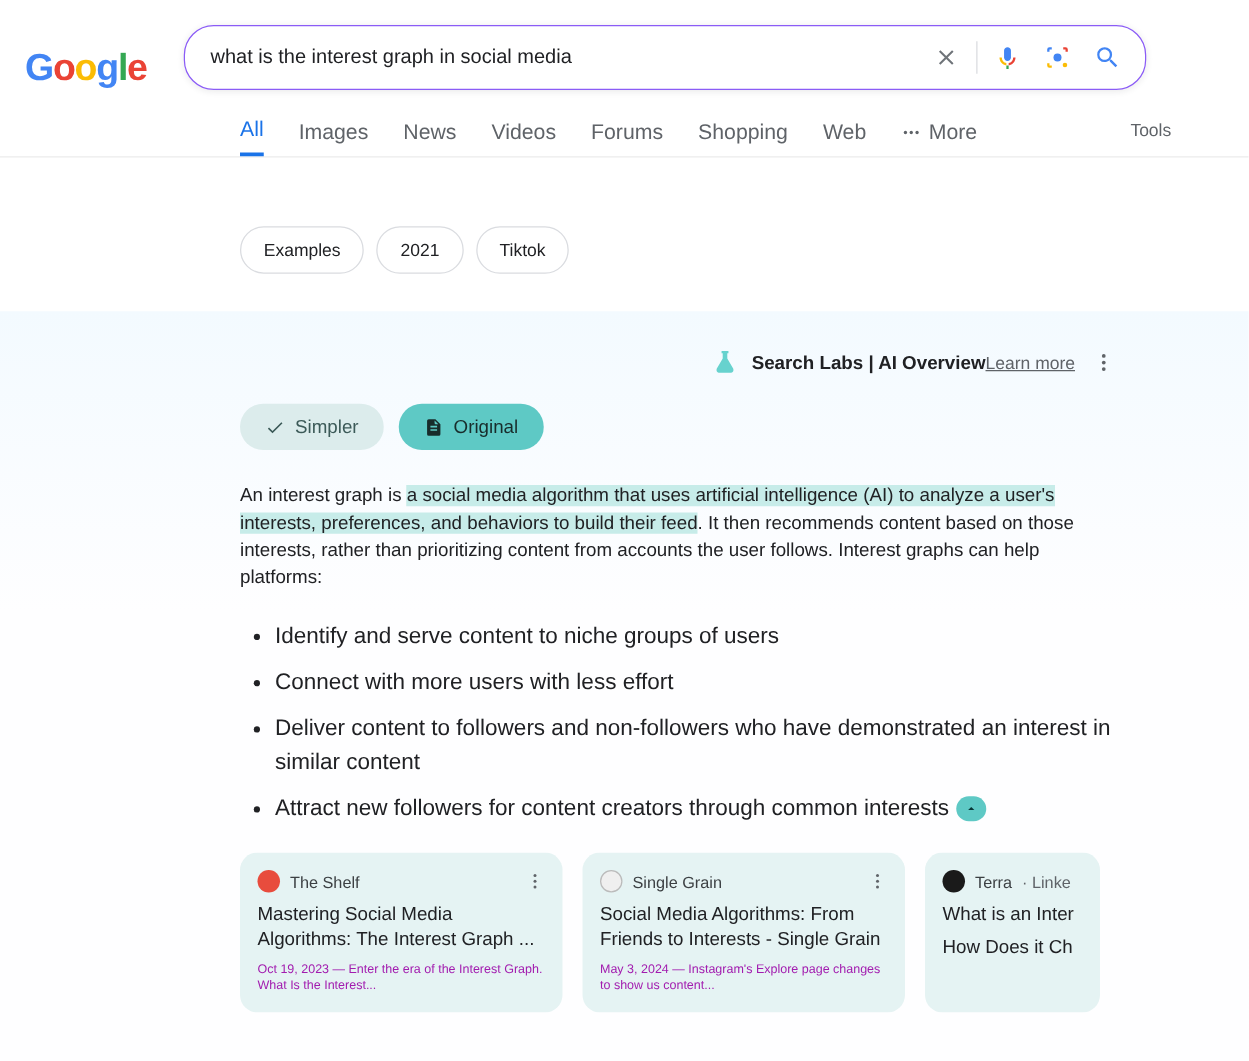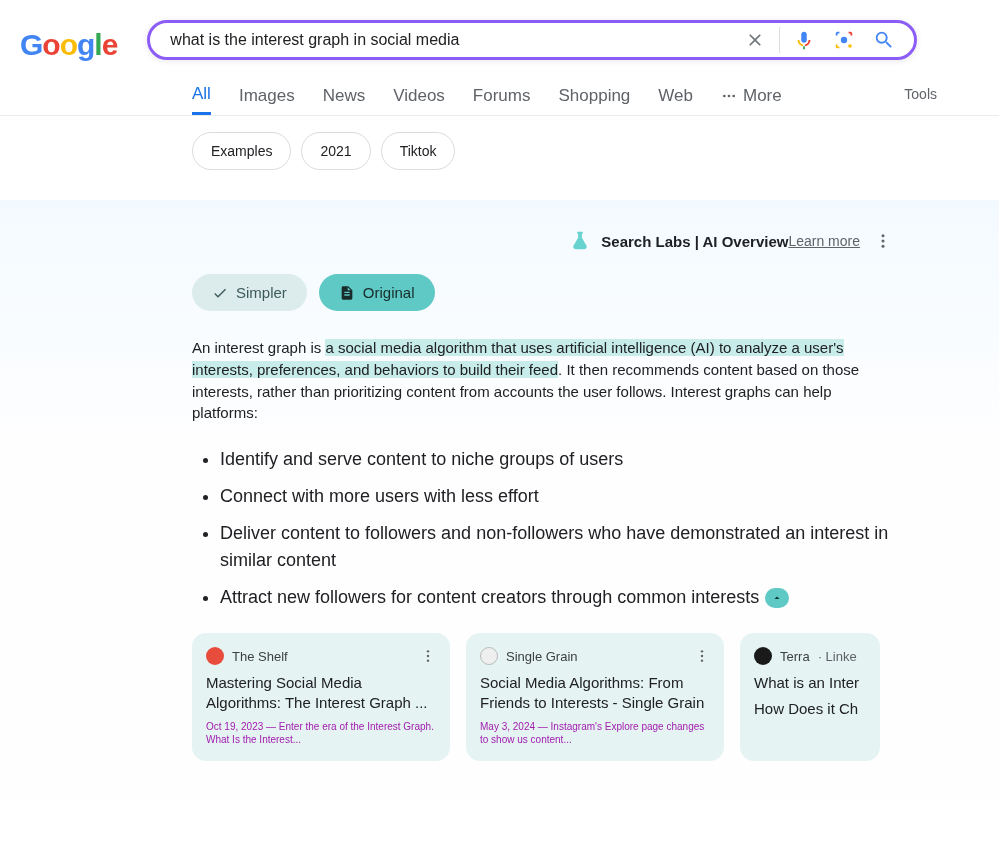--- a/index.html
+++ b/index.html
@@ -1,29 +1,29 @@
 <!DOCTYPE html>
 <html><head>
 <meta charset="utf-8">
 <style>
   * { box-sizing: border-box; margin: 0; padding: 0; }
   body { font-family: Arial, sans-serif; background: #fff; color: #202124; }
-  .header { display: flex; align-items: flex-start; padding: 20px 20px 0 20px; gap: 30px; }
+  .header { display: flex; align-items: flex-end; padding: 20px 20px 0 20px; gap: 30px; }
   .logo { font-size: 30px; font-weight: bold; letter-spacing: -1px; padding-left: 0; padding-top: 8px; }
   .logo span:nth-child(1){color:#4285F4} .logo span:nth-child(2){color:#EA4335} .logo span:nth-child(3){color:#FBBC05} .logo span:nth-child(4){color:#4285F4} .logo span:nth-child(5){color:#34A853} .logo span:nth-child(6){color:#EA4335}
-  .searchbar { flex: 0 0 770px; display:flex; align-items:center; height:40px; border:3px solid #8b5cf6; border-radius:24px; padding:0 10px 0 20px; box-shadow: 0 1px 6px rgba(32,33,36,.1);}
+  .searchbar { flex: 0 0 770px; display:flex; align-items:center; height:52px; border:1px solid #8b5cf6; border-radius:24px; padding:0 10px 0 20px; box-shadow: 0 1px 6px rgba(32,33,36,.1);}
   .searchbar input { flex:1; border:none; outline:none; font-size:16px; color:#202124;}
   .sicon { width:40px; display:flex; align-items:center; justify-content:center; cursor:pointer;}
   .divider-v { width:1px; height:26px; background:#dadce0; margin:0 4px;}
   .tabs-row { display:flex; align-items:center; padding: 22px 0 0 192px; border-bottom:1px solid #ebebeb; position:relative;}
   .tab { font-size:17px; color:#5f6368; margin-right:28px; padding-bottom:8px; cursor:pointer; display:flex; align-items:center; gap:6px;}
   .tab.active { color:#1a73e8; border-bottom:3px solid #1a73e8; font-weight:400;}
   .tools { position:absolute; right:62px; font-size:14px; color:#5f6368; padding-bottom:12px; cursor:pointer;}
   .chips-row { display:flex; gap:10px; padding:16px 0 0 192px;}
-  .chip { border:1px solid #dadce0; border-radius:20px; padding:10px 18px; font-size:14px; color:#202124; cursor:pointer;}
+  .chip { border:1px solid #dadce0; border-radius:20px; padding:10px 18px; font-size:14px; color:#202124; cursor:pointer;margin-top:39px;}
   .ai-section { margin-top:30px; padding:30px 0 40px 0; background:linear-gradient(180deg, #f3faff 0%, #fefeff 40%);}
   .ai-inner { margin-left:192px; max-width:700px;}
   .ai-header { display:flex; align-items:center; justify-content:flex-end; max-width:700px;}
   .ai-title { display:flex; align-items:center; gap:10px; font-size:15px; font-weight:bold; color:#202124;}
   .learn { display:flex; align-items:center; gap:14px; font-size:14px; color:#5f6368;text-decoration:underline;}
   .mode-row { display:flex; gap:12px; margin-top:22px;}
   .mode-btn { display:flex; align-items:center; gap:8px; padding:10px 20px; border-radius:22px; font-size:15px; cursor:pointer;}
   .mode-btn.active { background:#5ec9c5; color:#182c2b; font-weight:500;}
   .mode-btn.inactive { background:#dcecec; color:#3c5a58;}
   .overview-text { margin-top:26px; font-size:15px; line-height:1.45; color:#202124;}

